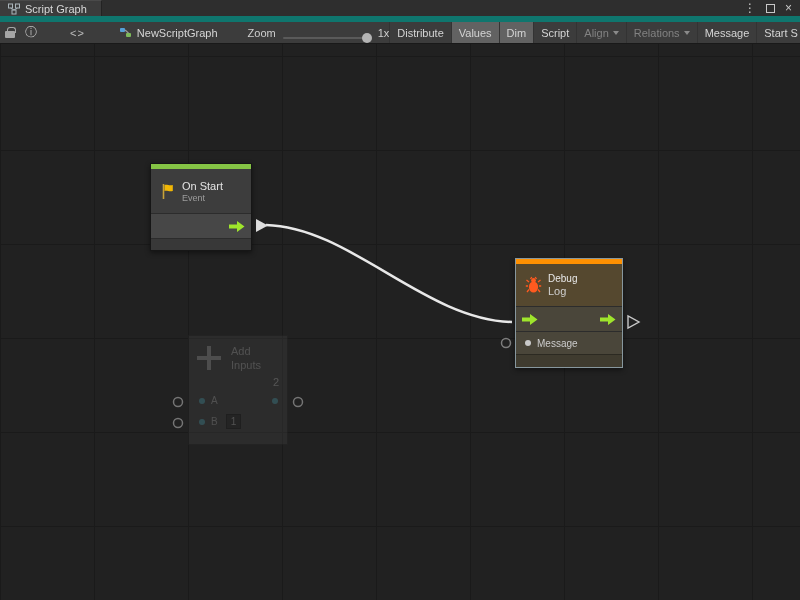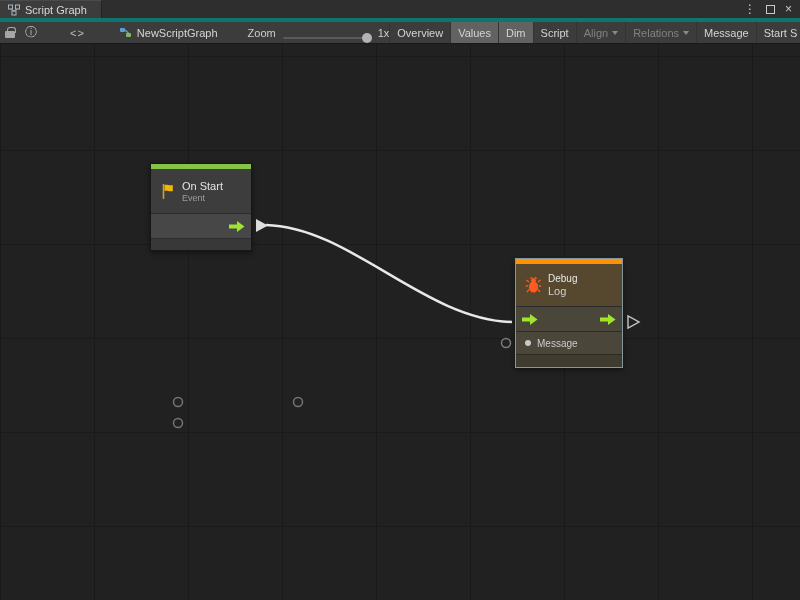--- a/index.html
+++ b/index.html
@@ -2,21 +2,21 @@
 <html><head>
 <meta charset="utf-8">
 <style>
   * { box-sizing: border-box; margin: 0; padding: 0; }
   html,body { width:800px; height:600px; overflow:hidden; background:#212121;
     font-family:"Liberation Sans","DejaVu Sans",sans-serif; }
   .window { position:relative; width:800px; height:600px; }
 
   
   .titlebar { position:absolute; top:0; left:0; right:0; height:22px;
-    background:#2e2e2e; display:flex; align-items:stretch; border-bottom:4px solid #0f766e; }
+    background:#2e2e2e; display:flex; align-items:stretch; border-bottom:6px solid #0f766e; }
   .tab { display:flex; align-items:center; gap:5px; padding:0 14px 0 8px;
     background:#3c3c3c; color:#d8d8d8; font-size:11px; border-right:1px solid #232323;
     border-top:1px solid #4a4a4a; }
   .win-controls { margin-left:auto; display:flex; align-items:center; gap:10px;
     padding-right:8px; color:#c8c8c8; font-size:12px; }
   .win-controls .glyph { cursor:default; line-height:22px; }
   .maxbox { width:9px; height:9px; border:1px solid #c8c8c8; display:inline-block; }
 
   
   .toolbar { position:absolute; top:22px; left:0; right:0; height:22px;
@@ -137,21 +137,21 @@
 
     <span class="zoom-group">
       <span>Zoom</span>
       <span class="zoom-track">
         <span class="zoom-knob"></span>
       </span>
       <span>1x</span>
     </span>
 
     <span class="tb-buttons">
-      <span class="tb-btn">Overview</span>
+      <span class="tb-btn">Distribute</span>
       <span class="tb-btn active">Values</span>
       <span class="tb-btn active">Dim</span>
       <span class="tb-btn">Script</span>
       <span class="tb-btn disabled">
         <span>Align</span>
         <span class="caret"></span>
       </span>
       <span class="tb-btn disabled">
         <span>Relations</span>
         <span class="caret"></span>
@@ -215,15 +215,35 @@
           <path d="M0,3.5 H8 V0 L15.5,5.5 L8,11 V7.5 H0 Z" fill="#9fe52c"></path>
         </svg>
       </div>
       <div class="msg-row">
         <span class="msg-dot"></span>
         <span>Message</span>
       </div>
       <div class="node-footer"></div>
     </div>
 
+    <div class="node ghost">
+      <div class="ghost-header">
+        <span class="plus-icon"></span>
+        <span class="ghost-title">
+          <span>Add</span><br>
+          <span>Inputs</span>
+        </span>
+        <span class="ghost-count">2</span>
+      </div>
+      <div class="ghost-row">
+        <span class="teal-dot"></span>
+        <span>A</span>
+        <span class="teal-dot right"></span>
+      </div>
+      <div class="ghost-row">
+        <span class="teal-dot"></span>
+        <span>B</span>
+        <span class="ghost-val">1</span>
+      </div>
+    </div>
 
   </div>
 </div>
 
 </body></html>

